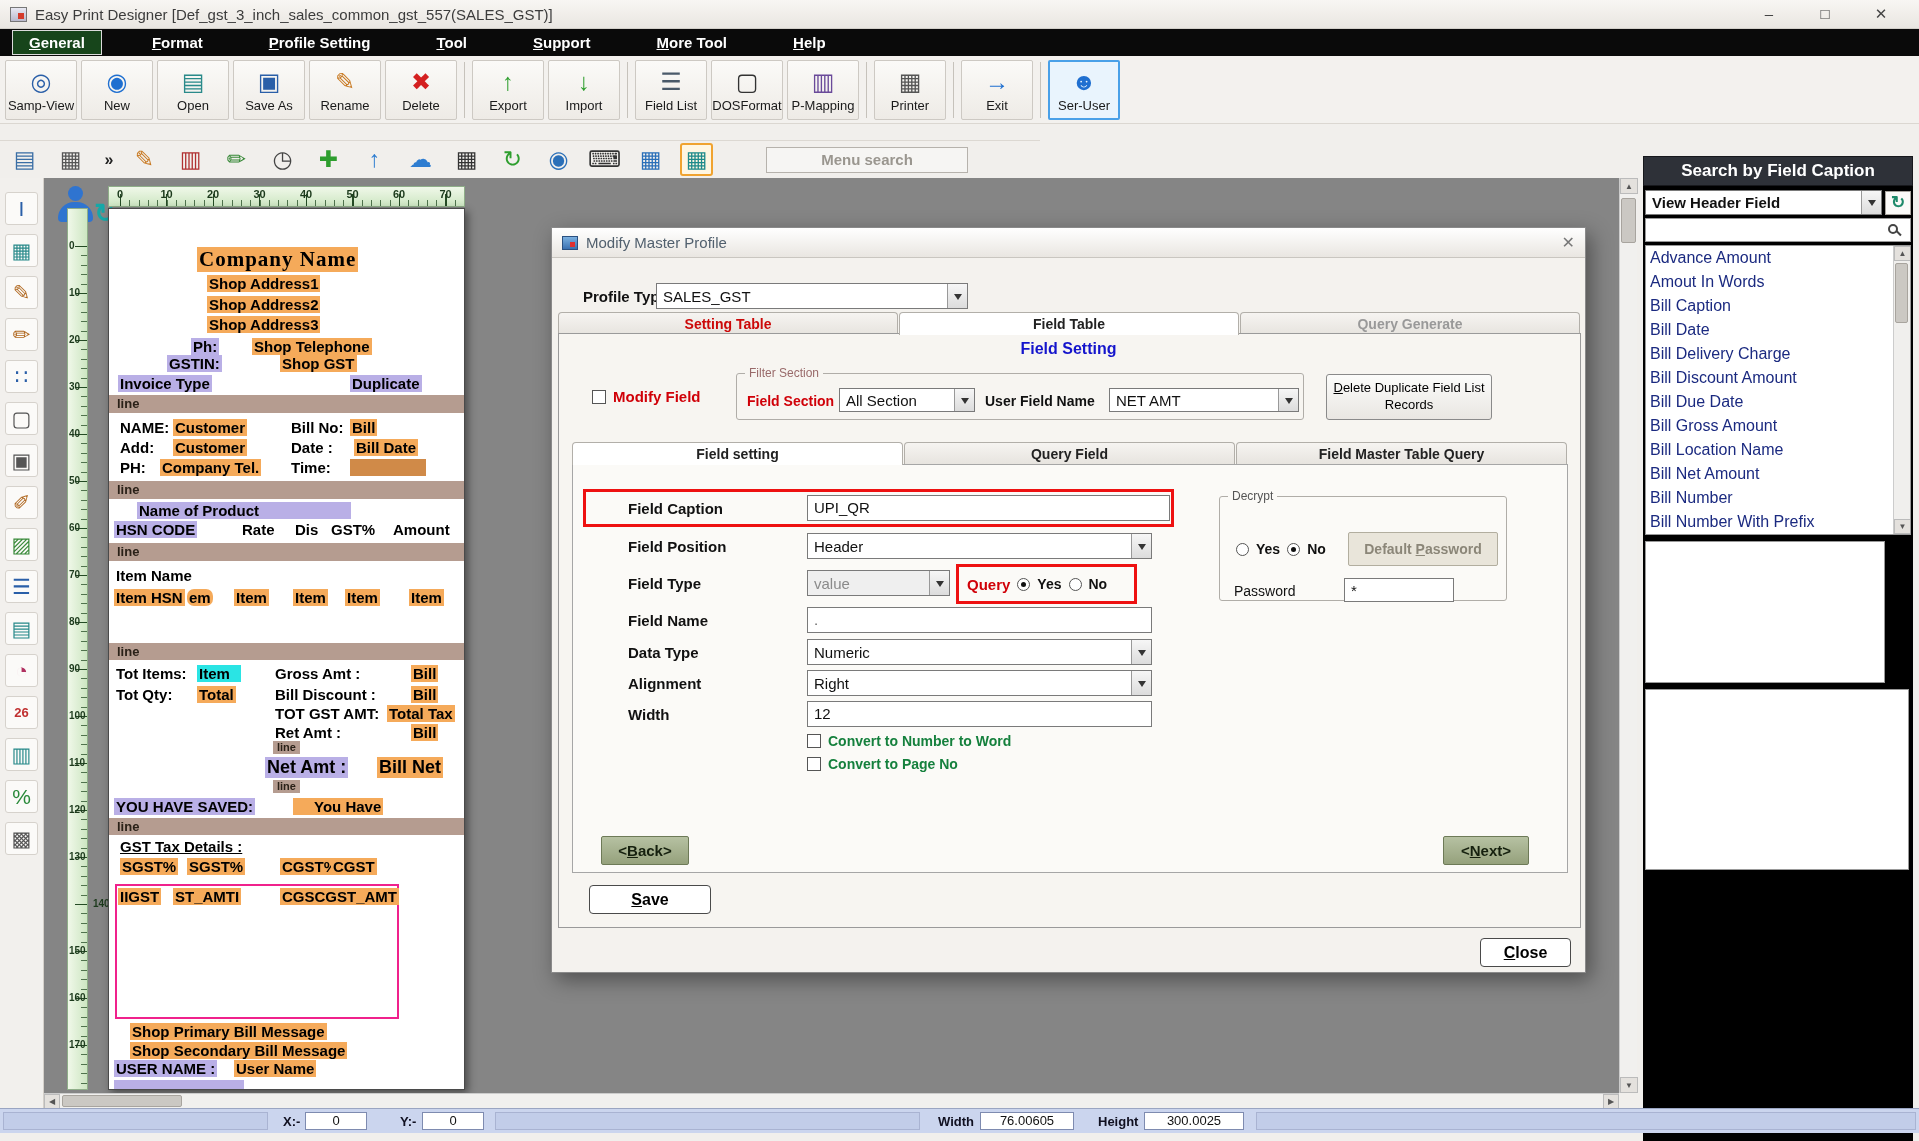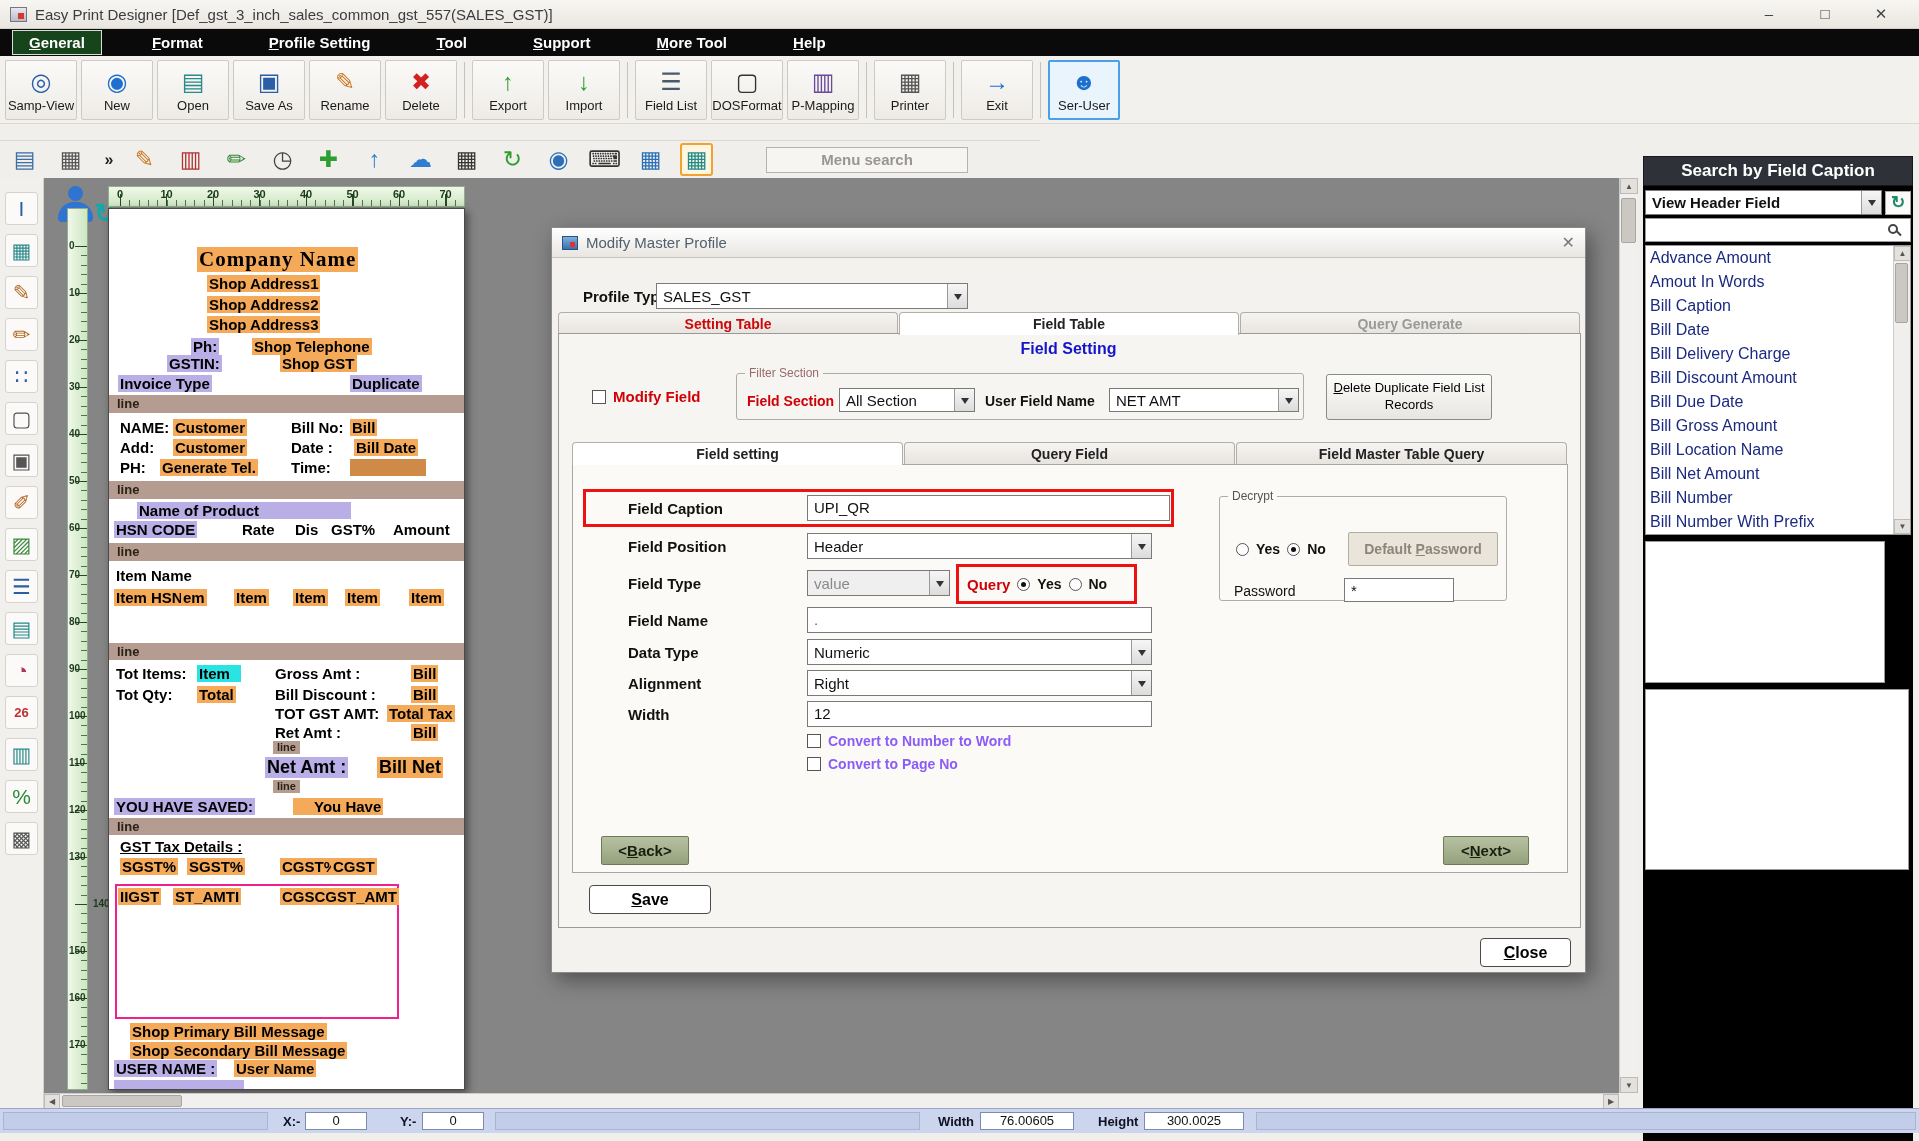--- a/index.html
+++ b/index.html
@@ -89,21 +89,21 @@
   
   .dialog{position:absolute;left:551px;top:227px;width:1035px;height:746px;background:#f4f2ee;
     border:1px solid #8a8a8a;box-shadow:5px 7px 20px rgba(0,0,0,.4);z-index:40;font-size:15px;}
   .dlg-titlebar{position:absolute;left:0;top:0;width:100%;height:30px;
     background:linear-gradient(#ffffff,#e9e6e1);border-bottom:1px solid #c9c6c0;
     display:flex;align-items:center;padding:0 10px;gap:8px;font-size:15px;color:#51606e;}
   .dlg-icon{width:16px;height:14px;background:linear-gradient(#7ab0e0,#3a70b0);border:1px solid #2a5080;position:relative;flex:0 0 auto;}
   .dlg-icon::after{content:"";position:absolute;right:2px;bottom:2px;width:5px;height:5px;background:#e03030;}
   .dlg-close{margin-left:auto;color:#777;font-size:16px;}
   .lbl{position:absolute;font-size:15px;font-weight:bold;color:#111;white-space:nowrap;}
-  .red{color:#d00008;} .blue{color:#8b5cf6;}
+  .red{color:#d00008;} .blue{color:#15803d;}
   .combo{position:absolute;height:26px;background:#fff;border:1px solid #7a7a7a;
     display:flex;align-items:center;padding-left:6px;font-size:15px;}
   .combo .dd{width:20px;height:100%;margin-left:auto;background:linear-gradient(#f6f6f6,#dcdcdc);
     border-left:1px solid #999;display:flex;align-items:center;justify-content:center;flex:0 0 auto;}
   .combo .dd::after{content:"";border:4px solid transparent;border-top:6px solid #333;margin-top:5px;}
   .combo.disabled{background:#efefef;color:#8a8a8a;}
   .tinput{position:absolute;height:26px;background:#fff;border:1px solid #7a7a7a;
     line-height:24px;padding:0 6px;font-size:15px;}
   .tabs1,.tabs2{position:absolute;display:flex;height:22px;}
   .tab{flex:1;border:1px solid #b2afa9;border-bottom:none;border-radius:4px 4px 0 0;
@@ -330,34 +330,34 @@
       <div class="el bar" style="left: 0px; top: 186px; width: 357px; height: 18px; line-height: 18px;">line</div>
       <div class="el k" style="left: 9px; top: 210px;">NAME:</div>
       <div class="el o" style="left: 64px; top: 210px;">Customer</div>
       <div class="el k" style="left: 180px; top: 210px;">Bill No:</div>
       <div class="el o" style="left: 241px; top: 210px;">Bill</div>
       <div class="el k" style="left: 9px; top: 230px;">Add:</div>
       <div class="el o" style="left: 64px; top: 230px;">Customer</div>
       <div class="el k" style="left: 180px; top: 230px;">Date :</div>
       <div class="el o" style="left: 245px; top: 230px;">Bill Date</div>
       <div class="el k" style="left: 9px; top: 250px;">PH:</div>
-      <div class="el o" style="left: 51px; top: 250px;">Generate Tel.</div>
+      <div class="el o" style="left: 51px; top: 250px;">Company Tel.</div>
       <div class="el k" style="left: 180px; top: 250px;">Time:</div>
       <div class="el do" style="left: 241px; top: 250px; width: 76px; height: 17px; line-height: 17px;"></div>
       <div class="el bar" style="left: 0px; top: 272px; width: 357px; height: 18px; line-height: 18px;">line</div>
       <div class="el p" style="left: 5px; top: 293px; width: 214px; margin-left: 23px;">Name of Product</div>
       <div class="el p" style="left: 5px; top: 312px;">HSN CODE</div>
       <div class="el k" style="left: 131px; top: 312px;">Rate</div>
       <div class="el k" style="left: 184px; top: 312px;">Dis</div>
       <div class="el k" style="left: 220px; top: 312px;">GST%</div>
       <div class="el k" style="left: 282px; top: 312px;">Amount</div>
       <div class="el bar" style="left: 0px; top: 334px; width: 357px; height: 18px; line-height: 18px;">line</div>
       <div class="el k" style="left: 5px; top: 358px;">Item Name</div>
       <div class="el o" style="left: 5px; top: 380px;">Item HSN</div>
-      <div class="el o" style="left: 72px; top: 380px;">em</div>
+      <div class="el o" style="left: 78px; top: 380px; border-radius: 7px;">em</div>
       <div class="el o" style="left: 125px; top: 380px;">Item</div>
       <div class="el o" style="left: 184px; top: 380px;">Item</div>
       <div class="el o" style="left: 236px; top: 380px;">Item</div>
       <div class="el o" style="left: 300px; top: 380px;">Item</div>
       <div class="el bar" style="left: 0px; top: 434px; width: 357px; height: 17px; line-height: 17px;">line</div>
       <div class="el k" style="left: 5px; top: 456px;">Tot Items:</div>
       <div class="el c" style="left: 88px; top: 456px; width: 44px;">Item</div>
       <div class="el k" style="left: 164px; top: 456px;">Gross Amt :</div>
       <div class="el o" style="left: 302px; top: 456px;">Bill</div>
       <div class="el k" style="left: 5px; top: 477px;">Tot Qty:</div>

